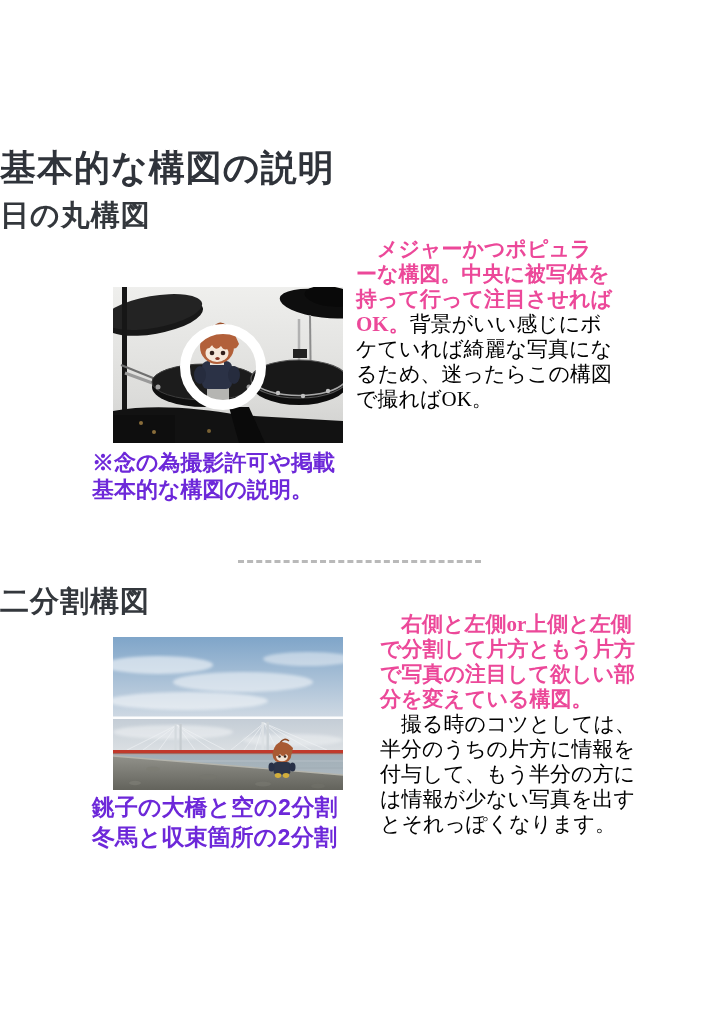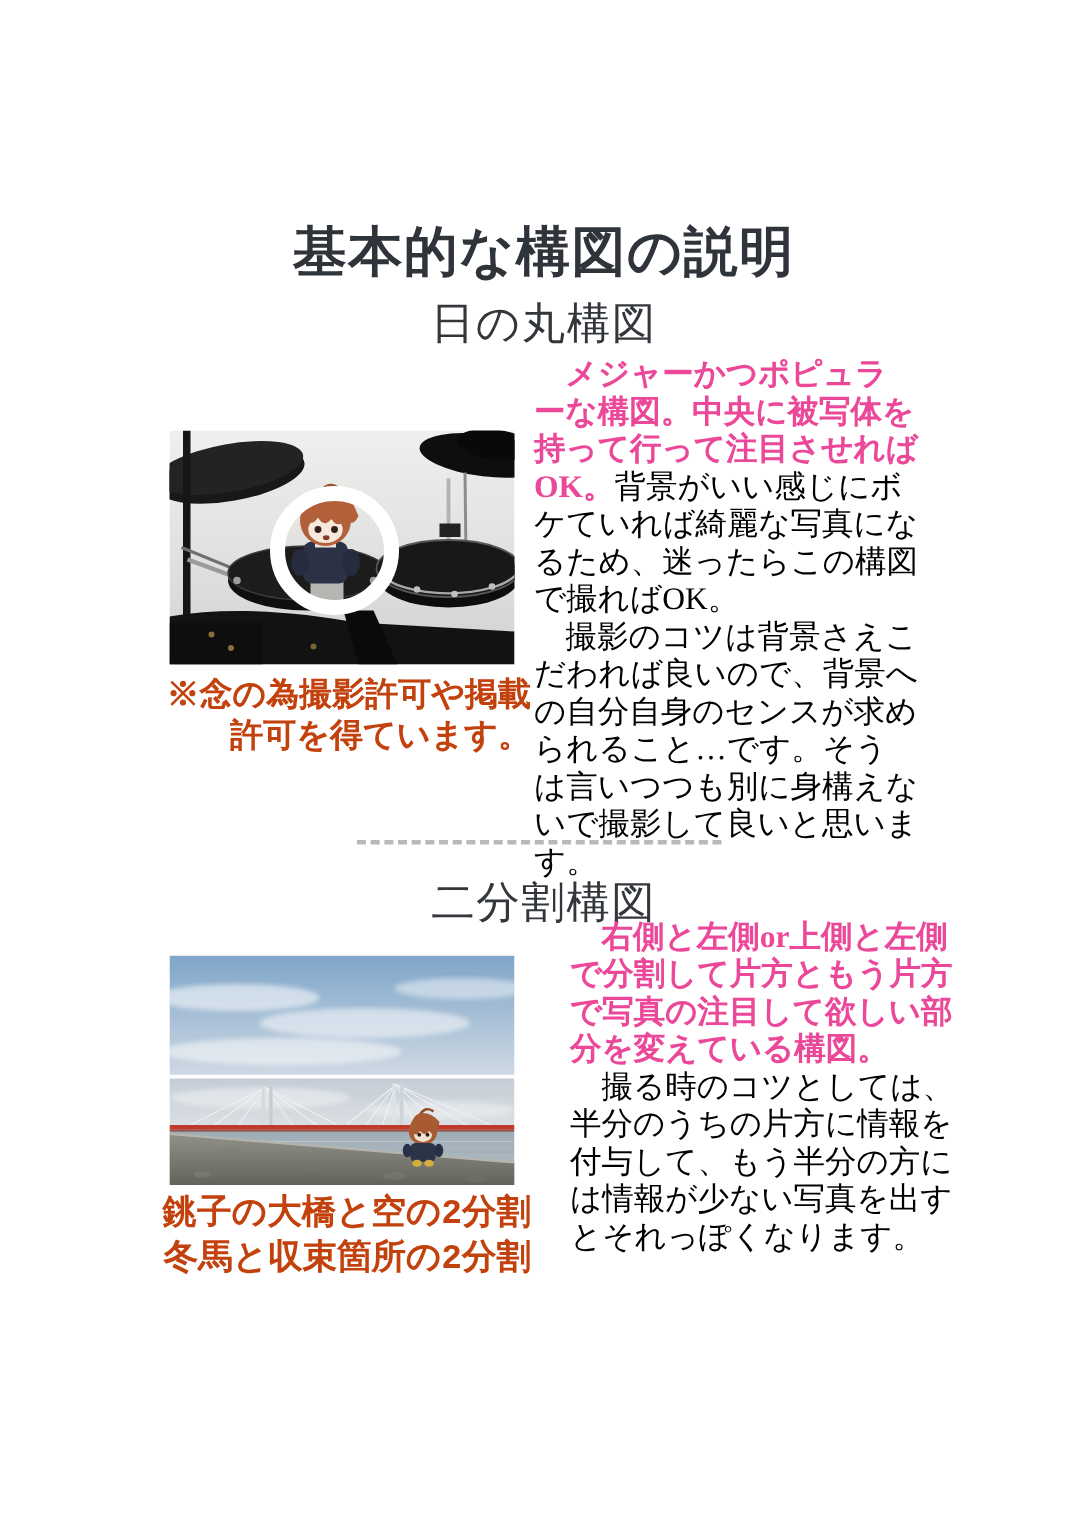--- a/index.html
+++ b/index.html
@@ -3,36 +3,36 @@
 <meta charset="utf-8">
 <style>
   html,body{margin:0;padding:0;background:#ffffff;}
   .page{
     position:relative;width:725px;height:1024px;background:#ffffff;
     overflow:hidden;font-family:"Liberation Serif","DejaVu Serif",serif;
     color:#33373c;
   }
   .main-title{
     position:absolute;top:144px;left:0;width:725px;margin:0;
-    text-align:center;font-family:"Liberation Sans","DejaVu Sans",sans-serif;
+    font-family:"Liberation Sans","DejaVu Sans",sans-serif;
     font-size:36px;font-weight:800;letter-spacing:1px;color:#2f333a;
   }
   .section-heading{
-    position:absolute;left:0;width:725px;margin:0;text-align:center;
+    position:absolute;left:0;width:725px;margin:0;text-align:left;
     font-family:"Liberation Sans","DejaVu Sans",sans-serif;
-    font-size:29px;font-weight:400;letter-spacing:1px;color:#33373c;
+    font-size:29px;font-weight:700;letter-spacing:1px;color:#33373c;
   }
   .h-s1{top:196px;}
   .h-s2{top:582px;}
   .photo{position:absolute;margin:0;width:230px;line-height:0;}
   .photo1{left:113px;top:287px;height:156px;}
   .photo2{left:113px;top:637px;height:153px;}
   .caption{
-    position:absolute;left:92px;width:262px;text-align:right;
-    font-weight:700;color:#c2410c;
+    position:absolute;left:92px;width:262px;text-align:left;
+    font-weight:700;color:#6d28d9;
   }
   .cap1{top:449px;font-size:22px;line-height:27px;}
   .cap2{top:794px;font-size:23px;line-height:30px;font-family:Liberation Mono, monospace;}
   .textcol{
     position:absolute;left:356px;width:256px;
     font-size:21px;line-height:25px;text-align:left;
     overflow-wrap:anywhere;word-break:break-all;
   }
   .col1{top:237px;}
   .col2{top:612px;margin-left:24px;}
@@ -124,26 +124,25 @@
         <circle cx="110" cy="66" r="2.3" fill="#33211c"></circle>
         <ellipse cx="104.5" cy="71.5" rx="2.2" ry="1.6" fill="#8a3a28"></ellipse>
       </g>
 
       <circle cx="110" cy="80" r="38" fill="none" stroke="#ffffff" stroke-width="10"></circle>
     </svg>
   </figure>
 
   <div class="caption cap1">
     <span>※念の為撮影許可や掲載</span><br>
-    <span>許可を得ています。</span>
+    <span>基本的な構図の説明。</span>
   </div>
 
   <div class="textcol col1">
     <p><span class="red">　メジャーかつポピュラーな構図。中央に被写体を持って行って注目させればOK。</span><span class="dark">背景がいい感じにボケていれば綺麗な写真になるため、迷ったらこの構図で撮ればOK。</span></p>
-    <p class="dark">　撮影のコツは背景さえこだわれば良いので、背景への自分自身のセンスが求められること…です。そうは言いつつも別に身構えないで撮影して良いと思います。</p>
   </div>
 
   <div class="divider"></div>
 
   <h2 class="section-heading h-s2">二分割構図</h2>
 
   <figure class="photo photo2">
     <svg width="230" height="153" viewBox="0 0 230 153">
       <defs>
         <linearGradient id="sky1" x1="0" y1="0" x2="0" y2="1">

